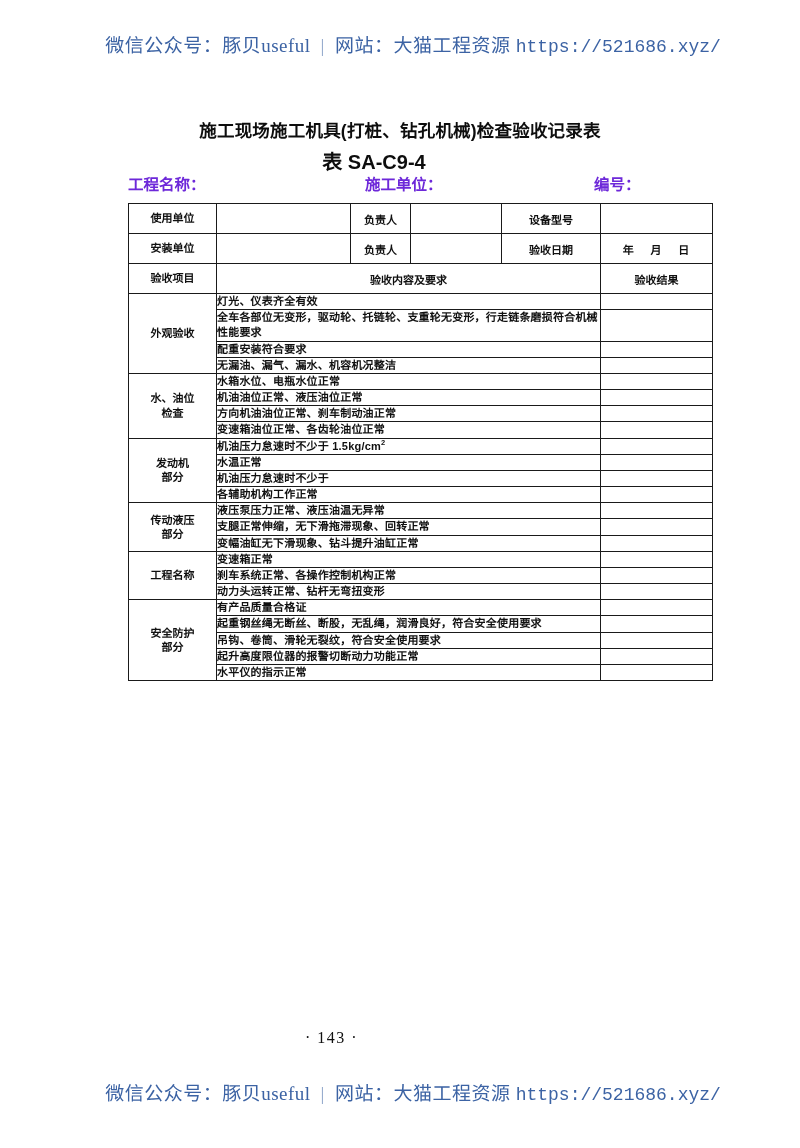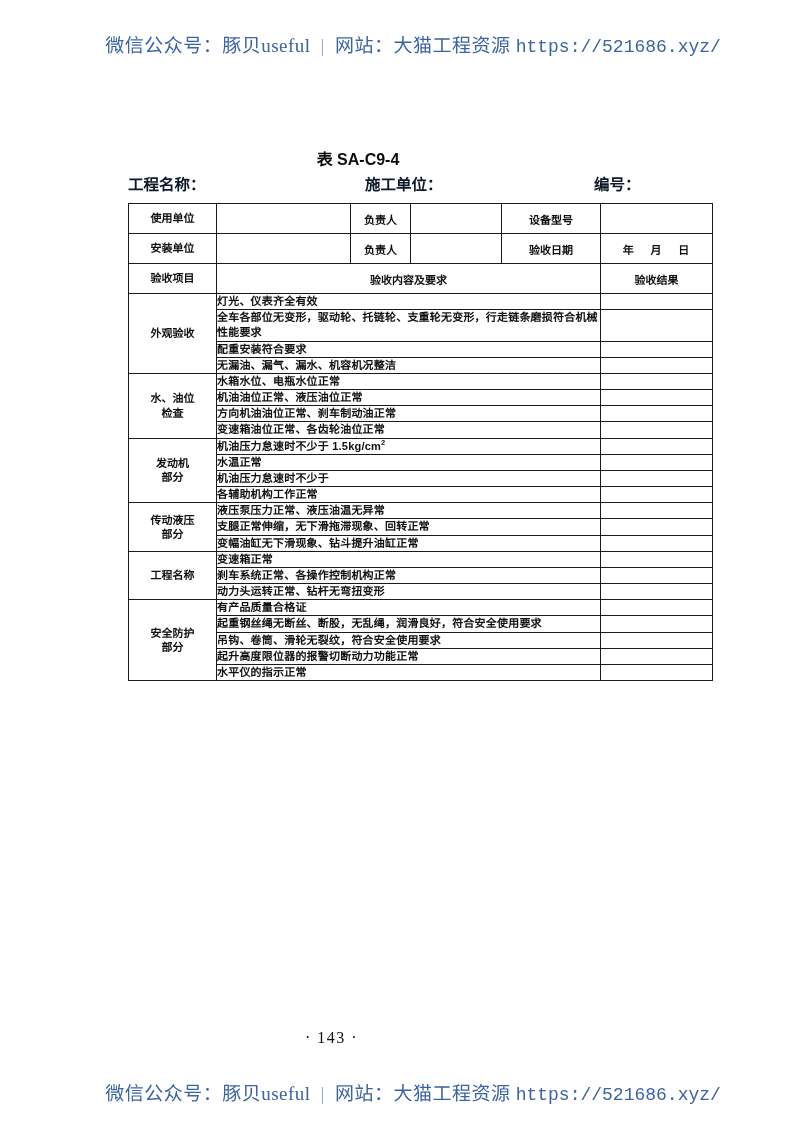--- a/index.html
+++ b/index.html
@@ -64,40 +64,40 @@
     width: 800px;
     text-align: center;
     font-family: "Liberation Sans", "DejaVu Sans", sans-serif;
     font-weight: bold;
     font-size: 17.5px;
     letter-spacing: 0.2px;
     color: #0d0d0d;
   }
   .doc-subtitle {
     position: absolute;
-    left: 0;
+    left: 16px;
     top: 146px;
     width: 716px;
     text-align: center;
     font-family: "Liberation Sans", "DejaVu Sans", sans-serif;
     font-weight: bold;
-    font-size: 16px;
+    font-size: 20px;
     color: #0d0d0d;
   }
 
   .meta-row {
     position: absolute;
     left: 128px;
     top: 172px;
     width: 580px;
     height: 24px;
     font-family: "Liberation Sans", "DejaVu Sans", sans-serif;
     font-weight: bold;
     font-size: 15.5px;
-    color: #0f172a;
+    color: #6d28d9;
   }
   .meta-field { position: absolute; top: 0; white-space: nowrap; }
   .meta-project { left: 0px; }
   .meta-unit    { left: 237px; }
   .meta-number  { left: 466px; }
 
   
   table.form {
     position: absolute;
     left: 128px;
@@ -176,20 +176,21 @@
 <body>
 
 <div class="watermark watermark-top">
   <span class="wm-inner">
     <span class="wm-label">微信公众号：豚贝useful</span><span class="wm-sep">|</span><span class="wm-label">网站：大猫工程资源</span>&nbsp;<span class="wm-url">https://521686.xyz/</span>
   </span>
 </div>
 
 <div class="doc">
 
+  <div class="doc-title">施工现场施工机具(打桩、钻孔机械)检查验收记录表</div>
   <div class="doc-subtitle">表 SA-C9-4</div>
 
   <div class="meta-row">
     <span class="meta-field meta-project">工程名称：</span>
     <span class="meta-field meta-unit">施工单位：</span>
     <span class="meta-field meta-number">编号：</span>
   </div>
 
   <table class="form">
     <tbody>

